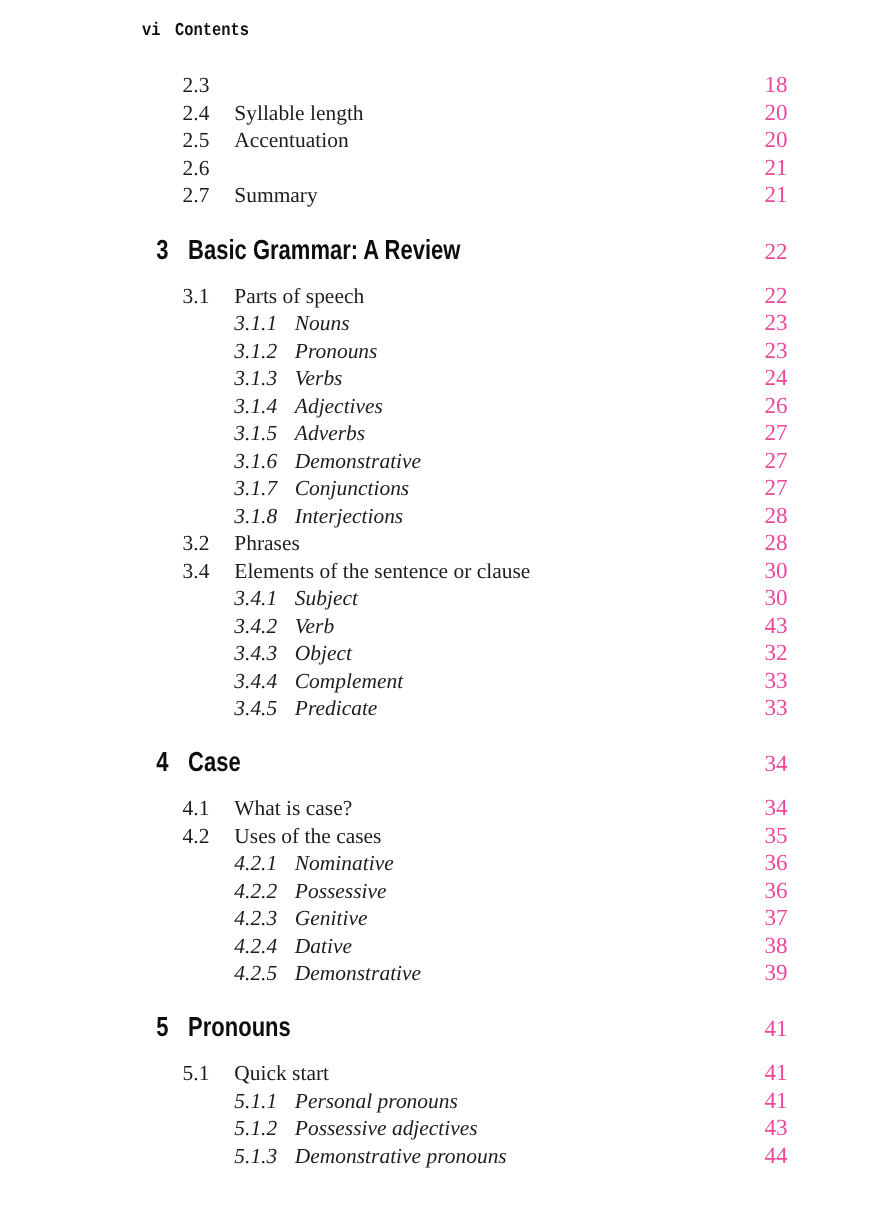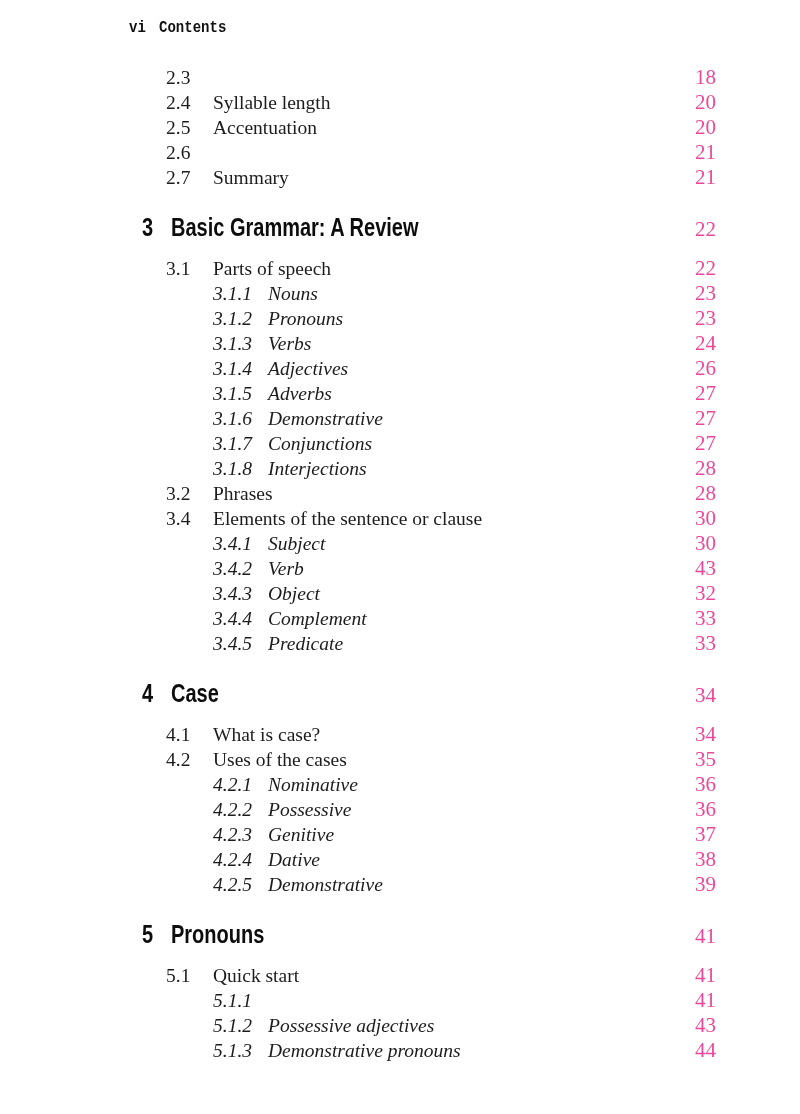--- a/index.html
+++ b/index.html
@@ -215,20 +215,21 @@
         <span class="title">Pronouns</span>
         <span class="pg">41</span>
       </div>
       <div class="row section">
         <span class="num">5.1</span>
         <span class="title">Quick start</span>
         <span class="pg">41</span>
       </div>
       <div class="row sub">
         <span class="num">5.1.1</span>
+        <span class="title">Personal pronouns</span>
         <span class="pg">41</span>
       </div>
       <div class="row sub">
         <span class="num">5.1.2</span>
         <span class="title">Possessive adjectives</span>
         <span class="pg">43</span>
       </div>
       <div class="row sub">
         <span class="num">5.1.3</span>
         <span class="title">Demonstrative pronouns</span>

